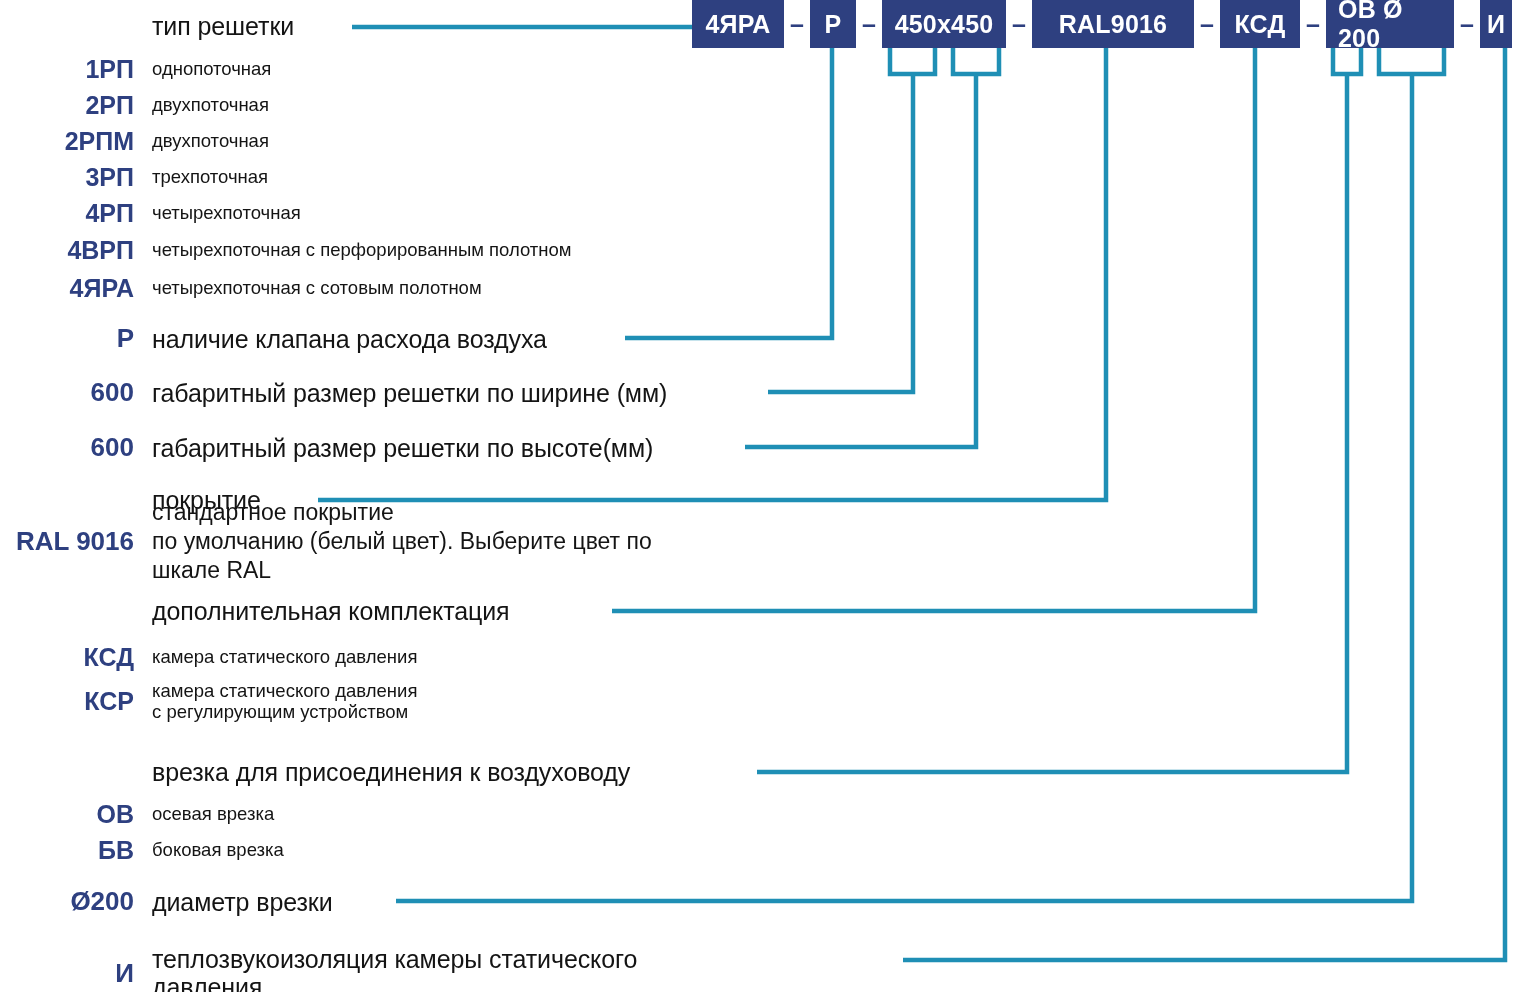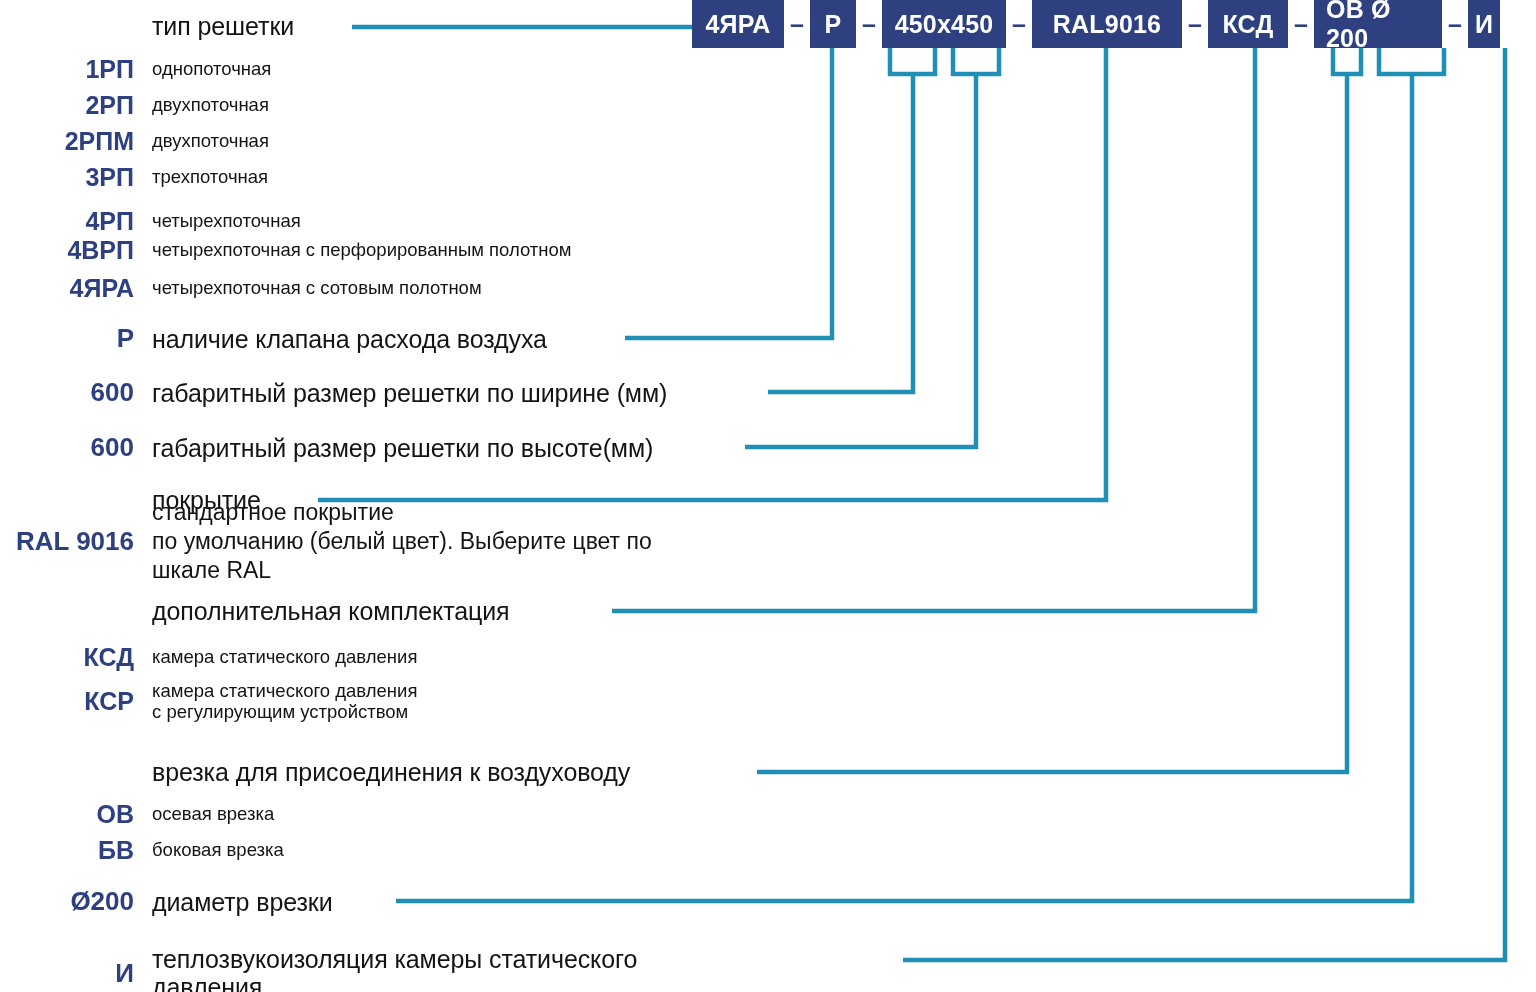--- a/index.html
+++ b/index.html
@@ -128,21 +128,21 @@
     </g>
   </svg>
 
   <div class="code-strip">
     <div class="code-box" style="width:92px">4ЯРА</div>
     <div class="dash">–</div>
     <div class="code-box" style="width:46px">Р</div>
     <div class="dash">–</div>
     <div class="code-box" style="width:124px">450x450</div>
     <div class="dash">–</div>
-    <div class="code-box" style="width:150px">RAL9016</div>
+    <div class="code-box" style="width:162px">RAL9016</div>
     <div class="dash">–</div>
     <div class="code-box" style="width:80px">КСД</div>
     <div class="dash">–</div>
     <div class="code-box" style="width:128px">ОВ Ø 200</div>
     <div class="dash">–</div>
     <div class="code-box" style="width:32px">И</div>
   </div>
 
   <div class="row header" style="top:12px">
     <div class="code"></div>
@@ -162,21 +162,21 @@
   <div class="row item" style="top:127px">
     <div class="code">2РПМ</div>
     <div class="desc">двухпоточная</div>
   </div>
 
   <div class="row item" style="top:163px">
     <div class="code">3РП</div>
     <div class="desc">трехпоточная</div>
   </div>
 
-  <div class="row item" style="top:207px">
+  <div class="row item" style="top:199px">
     <div class="code">4РП</div>
     <div class="desc">четырехпоточная</div>
   </div>
 
   <div class="row item" style="top:236px">
     <div class="code">4ВРП</div>
     <div class="desc">четырехпоточная с перфорированным полотном</div>
   </div>
 
   <div class="row item" style="top:274px">

